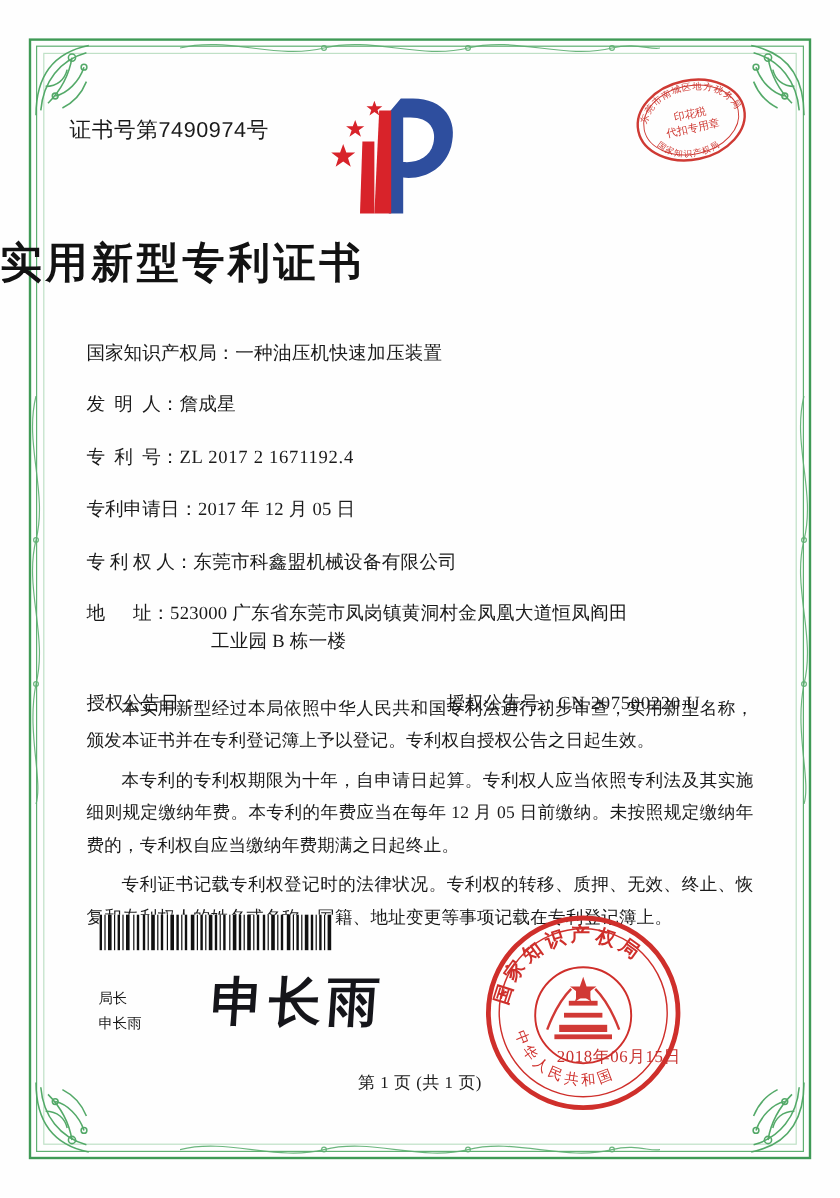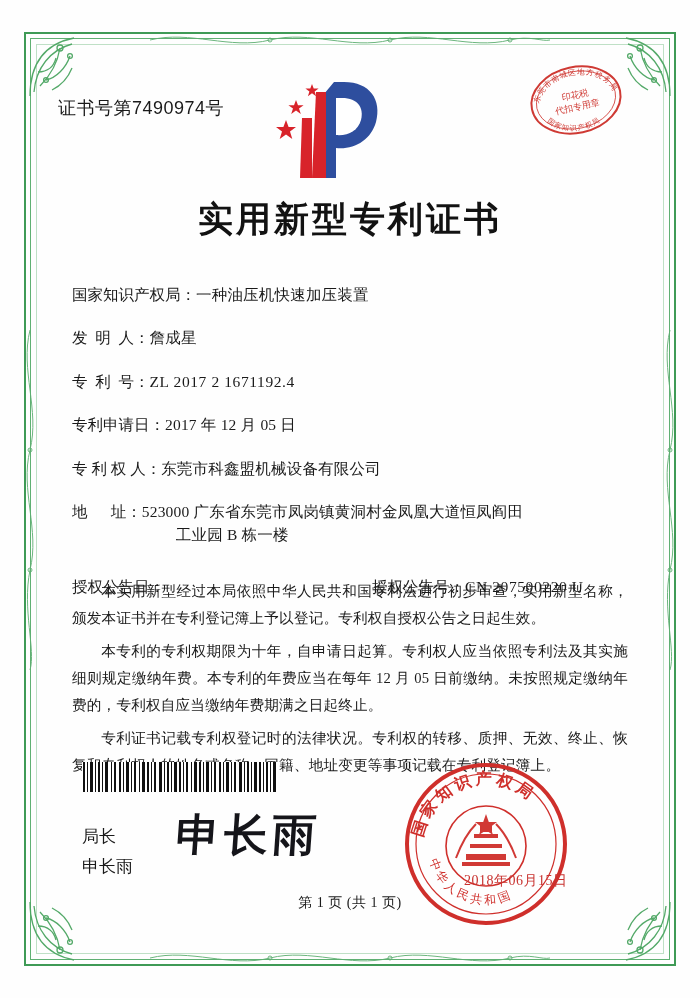--- a/index.html
+++ b/index.html
@@ -91,21 +91,20 @@
     position: absolute;
     left: 522px; top: 60px;
     width: 108px; height: 80px;
   }
   .stamp-oval svg { display:block; }
 
   .main-title {
     position: absolute;
     left: 0; top: 196px;
     width: 700px;
-    text-align: center;
     font-family: "DejaVu Serif", serif;
     font-weight: bold;
     font-size: 35px;
     letter-spacing: 3px;
     color: #121212;
   }
 
   
   .fields {
     position: absolute;
@@ -158,21 +157,21 @@
     position: absolute;
     left: 82px; top: 762px;
     width: 196px; height: 30px;
   }
   .barcode svg { display:block; }
 
   
   .sig-label {
     position: absolute;
     left: 82px; top: 822px;
-    font-size: 17px;
+    font-size: 12px;
     line-height: 1.75;
   }
   .sig-hand {
     position: absolute;
     left: 176px; top: 806px;
     font-family: "DejaVu Serif", serif;
     font-size: 44px;
     font-weight: bold;
     letter-spacing: 4px;
     color: #15151a;

